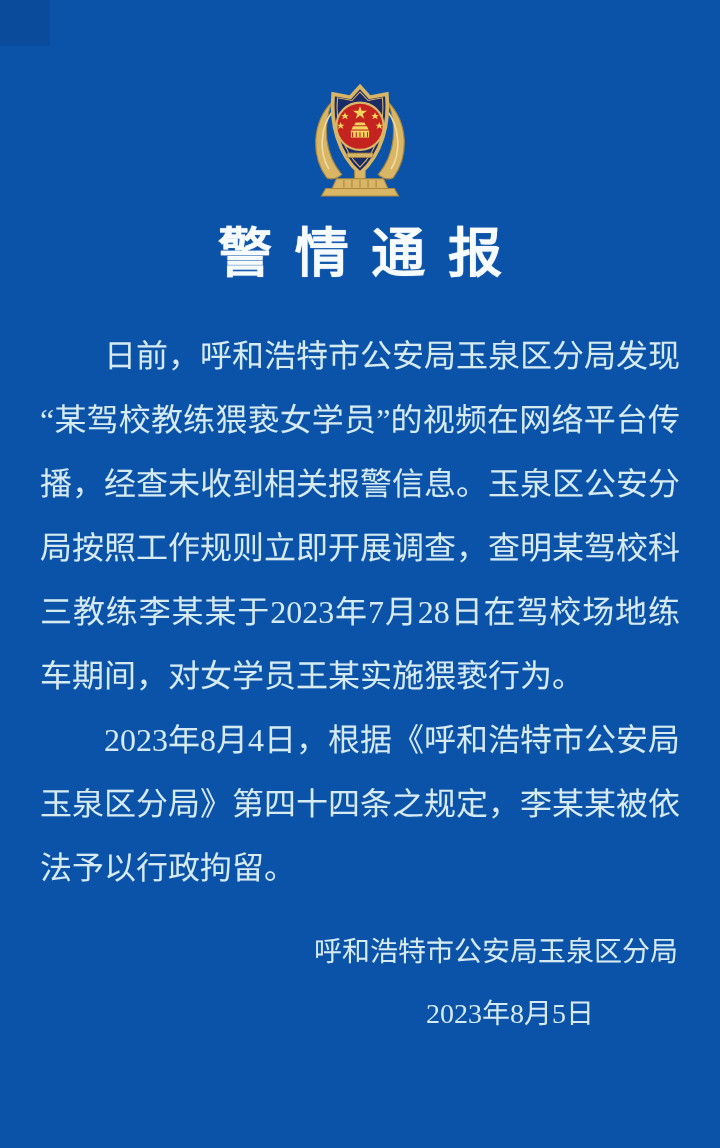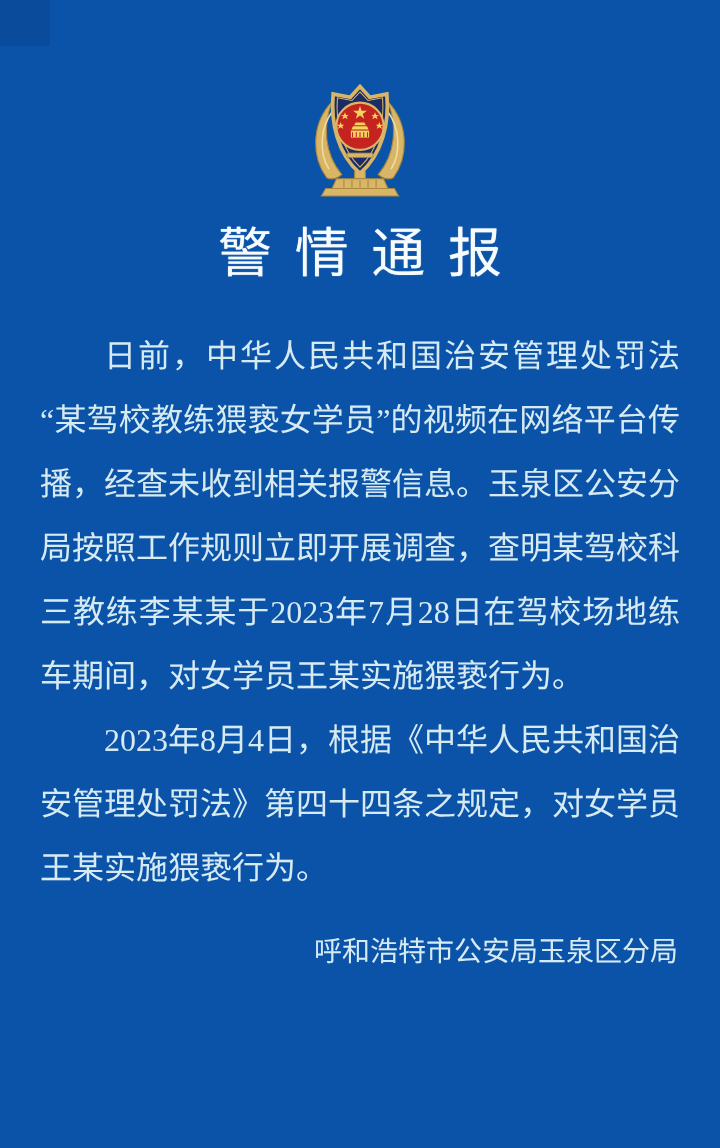--- a/index.html
+++ b/index.html
@@ -36,21 +36,21 @@
   }
   .emblem-wrap svg {
     width: 118px;
     height: 130px;
     display: block;
   }
   .notice-title {
     margin: 22px 0 0 0;
     text-align: center;
     font-size: 54px;
-    font-weight: normal;
+    font-weight: bold;
     color: #f6fbfd;
     letter-spacing: 0.42em;
     text-indent: 0.42em; 
     line-height: 60px;
     text-shadow: 0 0 1px rgba(255,255,255,0.6);
   }
   .notice-body {
     margin-top: 40px;
     padding: 0 40px;
     color: #d6eaf2;
@@ -116,21 +116,22 @@
       <rect x="93" y="108" width="34" height="13" fill="#f2d55c"></rect>
       <path d="M96,111 L96,120 M103,111 L103,120 M110,111 L110,120 M117,111 L117,120 M124,111 L124,120" stroke="#c5231f" stroke-width="2"></path>
 
       <path d="M86,150 L134,150 L134,158 L86,158 Z" fill="#d9b566" stroke="#a8873f" stroke-width="1.5"></path>
     </svg>
   </div>
 
   <h1 class="notice-title">警情通报</h1>
 
   <div class="notice-body">
-    <p>日前，中华人民共和国治安管理处罚法“某驾校教练猥亵女学员”的视频在网络平台传播，经查未收到相关报警信息。玉泉区公安分局按照工作规则立即开展调查，查明某驾校科三教练李某某于2023年7月28日在驾校场地练车期间，对女学员王某实施猥亵行为。</p>
-    <p>2023年8月4日，根据《中华人民共和国治安管理处罚法》第四十四条之规定，对女学员王某实施猥亵行为。</p>
+    <p>日前，呼和浩特市公安局玉泉区分局发现“某驾校教练猥亵女学员”的视频在网络平台传播，经查未收到相关报警信息。玉泉区公安分局按照工作规则立即开展调查，查明某驾校科三教练李某某于2023年7月28日在驾校场地练车期间，对女学员王某实施猥亵行为。</p>
+    <p>2023年8月4日，根据《呼和浩特市公安局玉泉区分局》第四十四条之规定，李某某被依法予以行政拘留。</p>
   </div>
 
   <div class="notice-sign">
     <p class="sign-org">呼和浩特市公安局玉泉区分局</p>
+    <p class="sign-date">2023年8月5日</p>
   </div>
 
 </div>
 
 </body></html>

